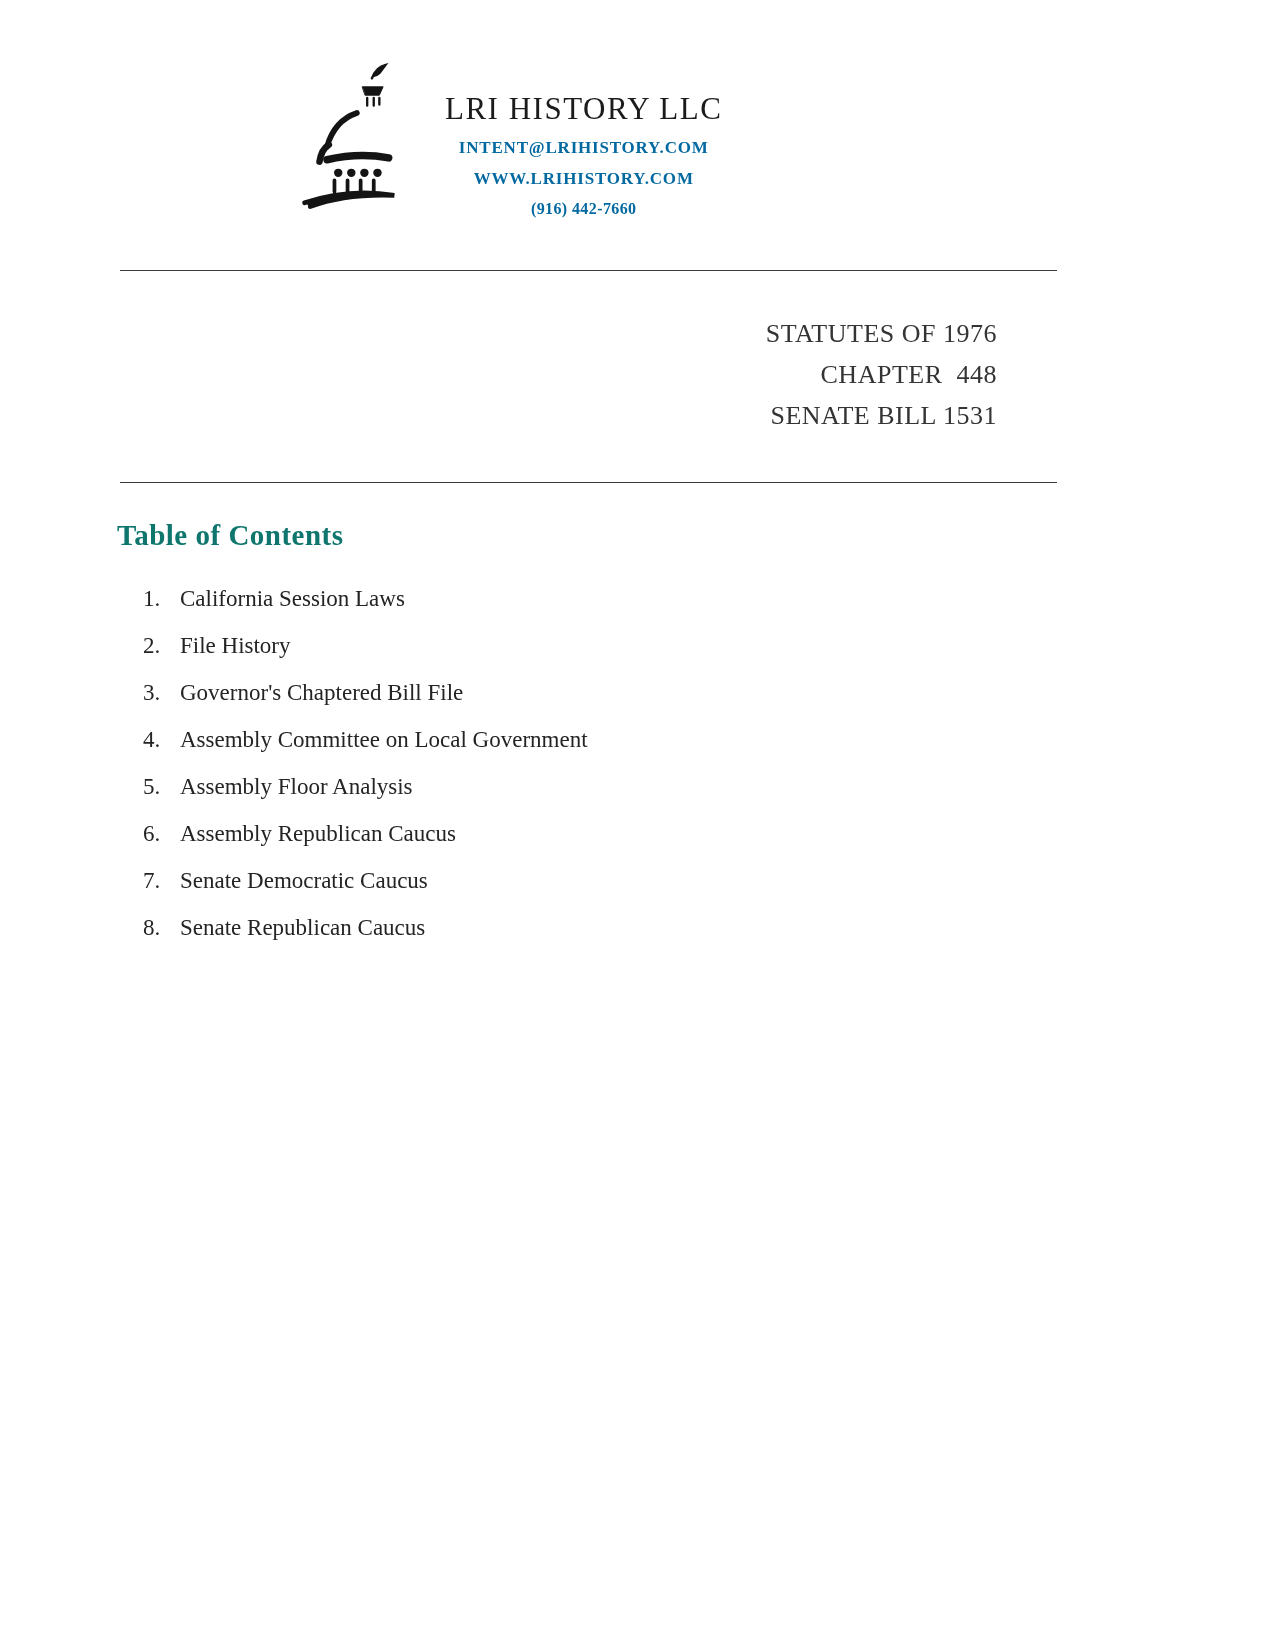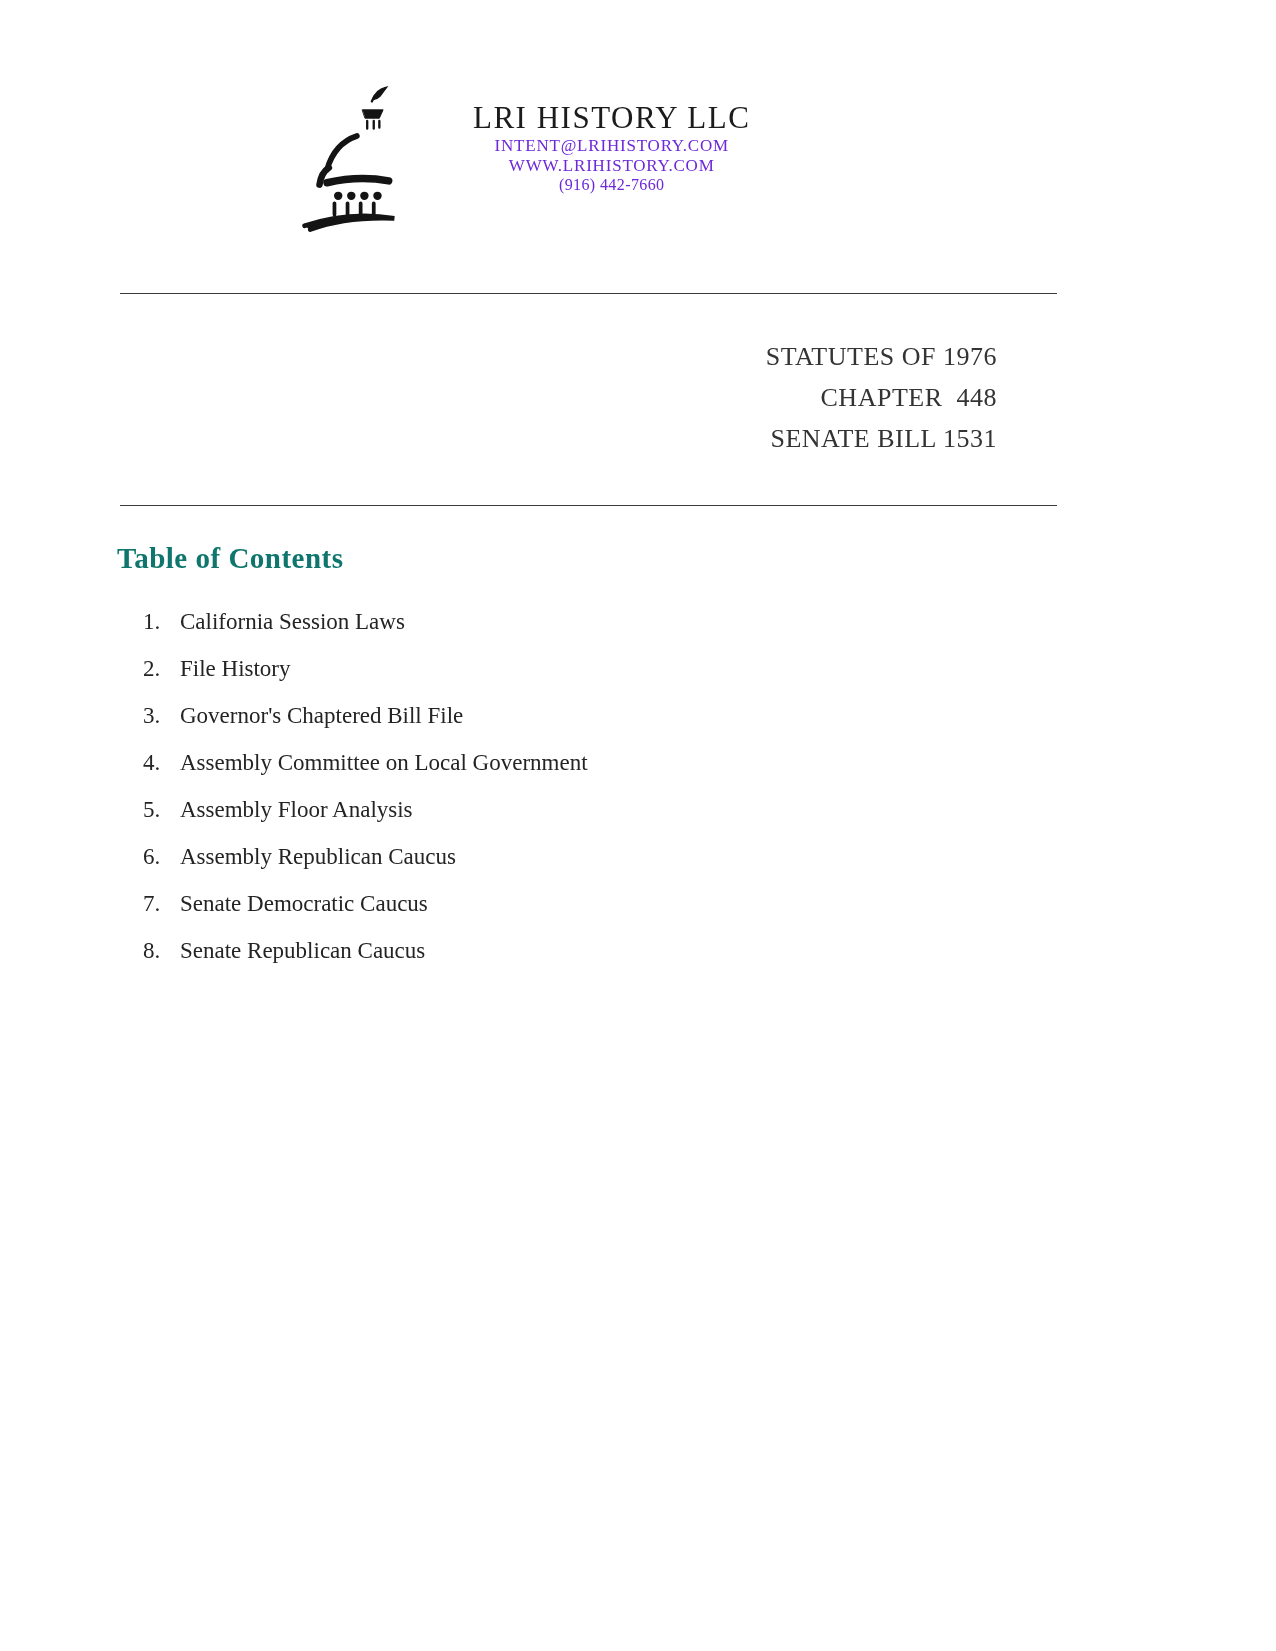--- a/index.html
+++ b/index.html
@@ -9,31 +9,30 @@
     font-family:"Liberation Serif", serif;
     color:#1f1f1f;
     position:relative;
     overflow:hidden;
   }
   .page { width:100%; height:100%; background:#fff; }
 
   
   .header {
     display:flex;
-    align-items:flex-start;
-    padding:78px 0 0 295px;
-    gap:28px;
+    align-items:flex-end;
+    padding:55px 0 0 295px;
   }
   .logo-wrap { width:150px; flex:0 0 auto; }
   .contact {
     display:flex; flex-direction:column; align-items:center;
     padding-top:22px;
   }
   .company { font-size:31px; letter-spacing:1.5px; color:#1c1c1c; white-space:nowrap; }
-  .contact-line { font-size:17px; letter-spacing:0.8px; color:#6d28d9; white-space:nowrap; }
+  .contact-line { font-size:17px; letter-spacing:0.8px; margin-top:11px; color:#0369a1; white-space:nowrap;font-weight:bold; }
   .contact-line.phone { font-size:16px; letter-spacing:0.4px; }
 
   .rule {
     border:none;
     border-top:1.6px solid #3c3c3c;
     margin-left:120px;
     width:937px;
   }
   .rule-1 { margin-top:52px; }
   .rule-2 { margin-top:46px; }

